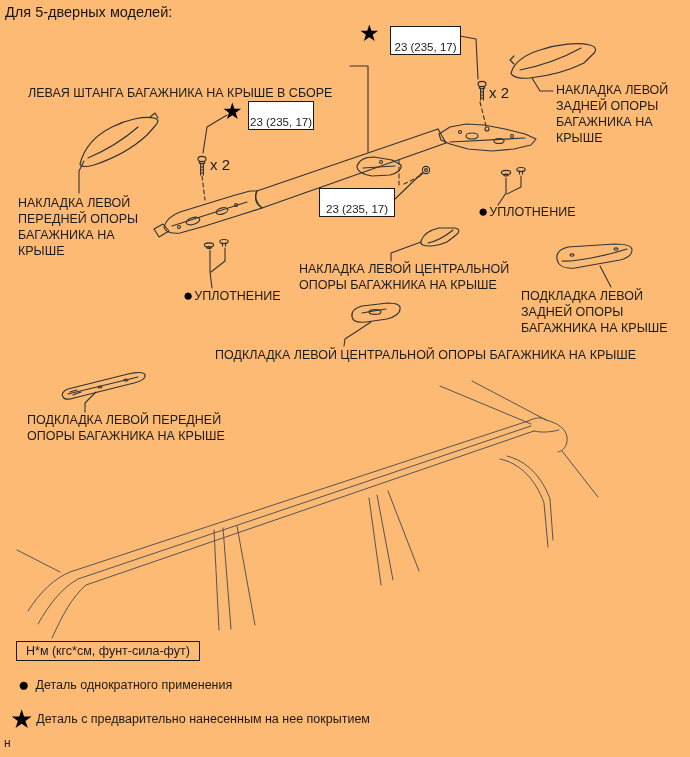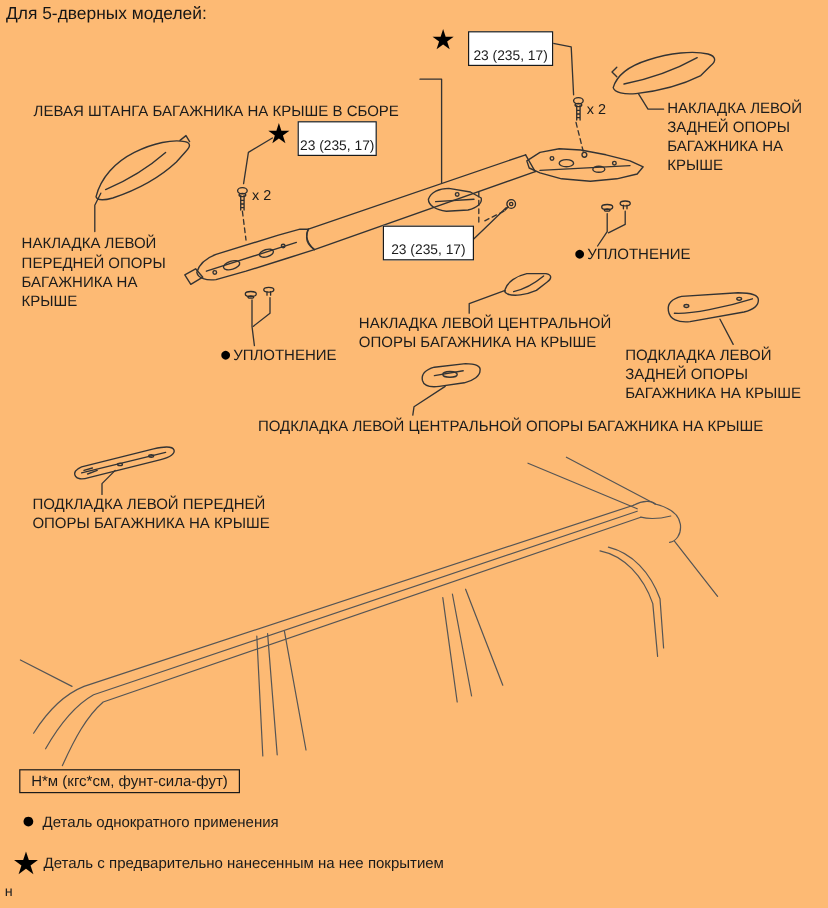--- a/index.html
+++ b/index.html
@@ -24,21 +24,21 @@
   .tq-box{
     position:absolute;border:1.6px solid #1a1a1a;background:#fff;
     font-size:11.5px;color:#1c1c1c;text-align:center;padding:14px 0 1px 0;
   }
   #box-top{left:390px;top:26px;width:69px;}
   #box-left{left:248px;top:101px;width:64px;}
   #box-mid{left:319px;top:188px;width:74px;}
   .star{position:absolute;font-size:23px;line-height:22px;color:#000;}
   #star-top{left:359px;top:22px;}
   #star-left{left:222px;top:100px;}
-  .qty{position:absolute;font-size:12px;color:#1c1c1c;text-align:right;}
+  .qty{position:absolute;font-size:15px;color:#1c1c1c;text-align:right;}
   #qty-top{left:489px;top:84px;}
   #qty-left{left:210px;top:156px;}
   .legend-row{position:absolute;display:flex;align-items:center;font-size:12.5px;color:#1a1a1a;}
   #legend-torque{left:16px;top:641px;align-items:center;}
   #legend-torque .unit-box{border:1.6px solid #1a1a1a;padding:2px 9px 2px 9px;font-size:12.5px;}
   #legend-torque .desc{margin-left:7px;}
   #legend-single{left:18px;top:677px;}
   #legend-single .dot{font-size:19px;line-height:16px;margin-right:6px;color:#000;}
   #legend-star{left:10px;top:708px;}
   #legend-star .stargl{font-size:26px;line-height:22px;margin-right:3px;color:#000;}

